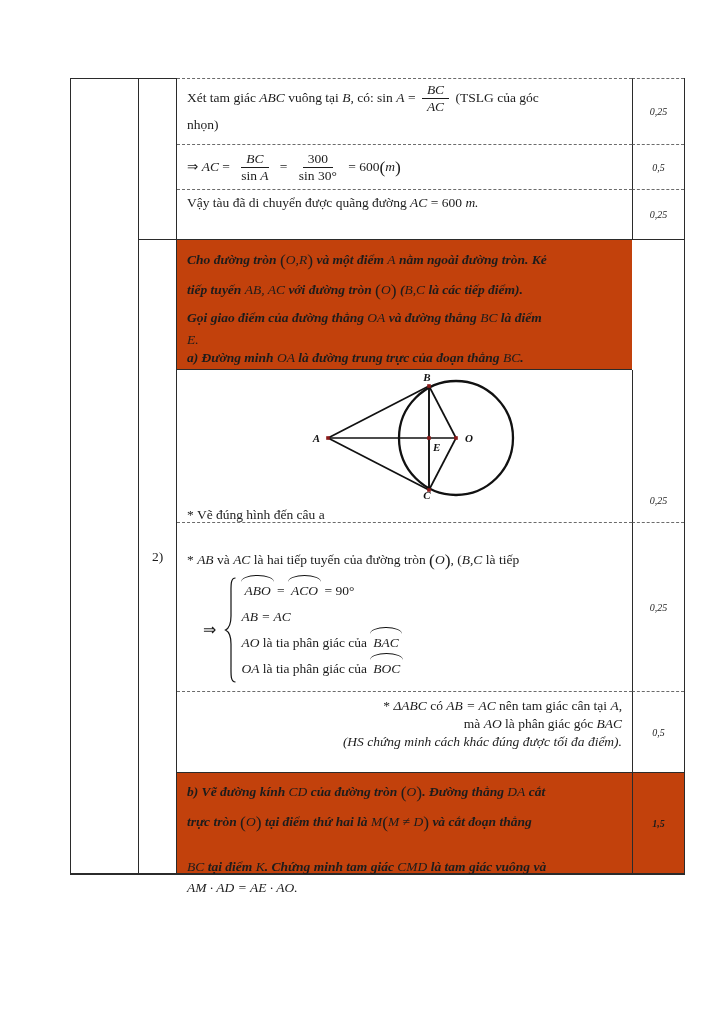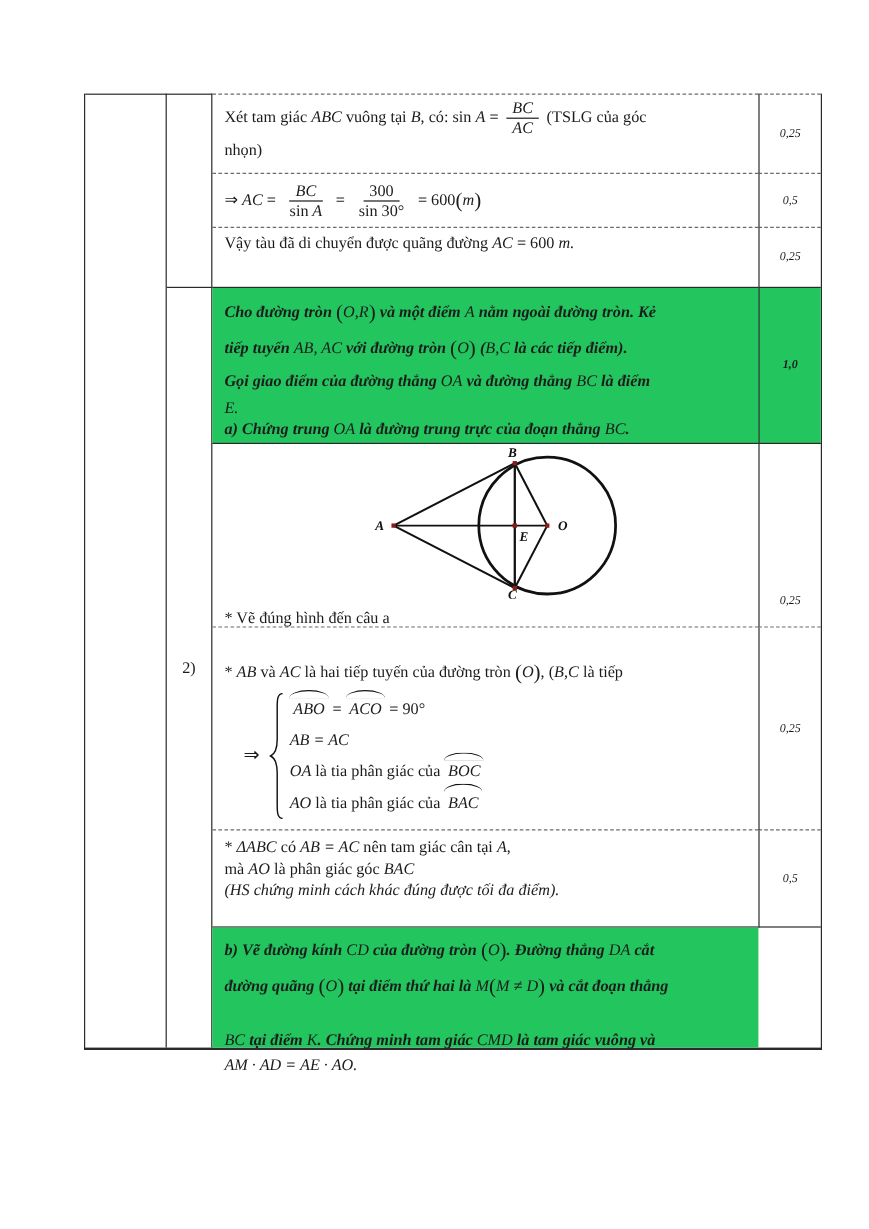--- a/index.html
+++ b/index.html
@@ -20,21 +20,21 @@
   }
   .grid > div { box-sizing:border-box; }
   .c1 { grid-column:1; grid-row:1/9; border-right:1px solid #2b2b2b; border-top:1.5px solid #2b2b2b; }
   .c2a { grid-column:2; grid-row:1/4; border-right:1.5px solid #2b2b2b; border-top:1.5px solid #2b2b2b; border-bottom:1.5px solid #2b2b2b; }
   .c2b { grid-column:2; grid-row:4/9; border-right:1.5px solid #2b2b2b; display:flex; align-items:center; justify-content:center; }
   .ct { grid-column:3; padding:3px 10px 2px 10px; line-height:1.45; }
   .sc { grid-column:4; border-left:1px solid #2b2b2b; display:flex; align-items:center; justify-content:center; font-style:italic; font-size:10px; }
   .top-dash { border-top:1.5px dashed #6b6b6b; }
   .sep-dash { border-bottom:1px dashed #6b6b6b; }
   .sep-solid { border-bottom:1.5px solid #2b2b2b; }
-  .hl { background:#22c55e;font-family:Liberation Serif, serif; }
+  .hl { background:#c2410c;font-family:Liberation Serif, serif; }
   .r1 { grid-row:1; } .r2 { grid-row:2; } .r3 { grid-row:3; } .r4 { grid-row:4; }
   .r5 { grid-row:5; } .r6 { grid-row:6; } .r7 { grid-row:7; } .r8 { grid-row:8; }
 
   .m  { font-style:italic; font-weight:normal; }
   .bt { font-weight:bold; font-style:italic; }
   .it { font-style:italic; }
   .bold { font-weight:bold; }
   .bp { font-size:1.3em; line-height:0.9; vertical-align:-0.1em; font-weight:normal; font-style:normal; }
   .hl .bp { font-weight:normal; }
 
@@ -51,21 +51,21 @@
   .ct-r2 { display:flex; align-items:center; }
   .ct-r3 { display:flex; }
   .ct-r5 { display:flex; flex-direction:column; justify-content:space-between; padding-top:2px; padding-bottom:3px; }
   .sc-low { align-items:flex-end; padding-bottom:16px; }
 
   .ln30 { line-height:30px; }
   .ln29 { line-height:29px; }
   .ln26 { line-height:26px; }
   .ln22 { line-height:22px;margin-top:20px; }
   .ln19 { line-height:19px; }
-  .ln18 { line-height:18px; }
+  .ln18 { line-height:18px;text-align:right; }
   .ln17 { line-height:17px; }
 
   .r4ct { padding-top:5px; }
   .r6ct { padding-top:6px; }
   .r7ct { padding-top:5px; }
   .r8ct { padding-top:4px; }
 
   .sys { display:flex; align-items:center; margin-left:16px; margin-top:5px; }
   .sys .arrow { font-size:16px; margin-right:8px; }
   .sys-brace { margin-right:4px; }
@@ -115,25 +115,22 @@
     </div>
     <div class="sc r3 sep-solid">
         <span>0,25</span>
       </div>
 
     <div class="ct r4 hl sep-solid r4ct">
       <div class="ln30"><span class="bt">Cho đường tròn </span><span class="bp">(</span><i class="m">O,R</i><span class="bp">)</span><span class="bt"> và một điểm </span><i class="m">A</i><span class="bt"> nằm ngoài đường tròn. Kẻ</span></div>
       <div class="ln30"><span class="bt">tiếp tuyến </span><i class="m">AB, AC</i><span class="bt"> với đường tròn </span><span class="bp">(</span><i class="m">O</i><span class="bp">)</span><span class="bt"> (</span><i class="m">B,C</i><span class="bt"> là các tiếp điểm).</span></div>
       <div class="ln26"><span class="bt">Gọi giao điểm của đường thẳng </span><i class="m">OA</i><span class="bt"> và đường thẳng </span><i class="m">BC</i><span class="bt"> là điểm</span></div>
       <div class="ln17"><i class="m">E.</i></div>
-      <div class="ln19"><span class="bt">a) Chứng trung </span><i class="m">OA</i><span class="bt"> là đường trung trực của đoạn thẳng </span><i class="m">BC</i><span class="bt">.</span></div>
+      <div class="ln19"><span class="bt">a) Đường minh </span><i class="m">OA</i><span class="bt"> là đường trung trực của đoạn thẳng </span><i class="m">BC</i><span class="bt">.</span></div>
     </div>
-    <div class="sc r4 hl sep-solid">
-        <span class="bold">1,0</span>
-      </div>
 
     <div class="ct r5 sep-dash ct-r5">
       <div class="fig-wrap">
         <svg width="455" height="127" viewBox="0 0 455 127">
           <circle cx="269" cy="66" r="57" fill="none" stroke="#111" stroke-width="2.3"></circle>
           <line x1="141" y1="66" x2="242" y2="14" stroke="#111" stroke-width="1.7"></line>
           <line x1="141" y1="66" x2="242" y2="118" stroke="#111" stroke-width="1.7"></line>
           <line x1="141" y1="66" x2="269" y2="66" stroke="#111" stroke-width="1.5"></line>
           <line x1="242" y1="14" x2="242" y2="118" stroke="#111" stroke-width="1.9"></line>
           <line x1="269" y1="66" x2="242" y2="14" stroke="#111" stroke-width="1.7"></line>
@@ -159,39 +156,42 @@
     <div class="ct r6 sep-dash r6ct">
       <div class="ln22"><span>* </span><i class="m">AB</i><span> và </span><i class="m">AC</i><span> là hai tiếp tuyến của đường tròn </span><span class="bp">(</span><i class="m">O</i><span class="bp">)</span><span>, (</span><i class="m">B,C</i><span> là tiếp</span></div>
       <div class="sys">
         <span class="arrow">⇒</span>
         <svg class="sys-brace" width="13" height="108" viewBox="0 0 13 108">
           <path d="M11.5 2 C6.5 2 7 9 7 17 L7 40 C7 48 5.5 52 1.5 54 C5.5 56 7 60 7 68 L7 91 C7 99 6.5 106 11.5 106" fill="none" stroke="#111" stroke-width="1.2"></path>
         </svg>
         <div class="sys-lines">
           <div class="sysln"><span class="hat"><span>ABO</span></span><span> = </span><span class="hat"><span>ACO</span></span><span> = 90°</span></div>
           <div class="sysln"><i class="m">AB = AC</i></div>
+          <div class="sysln"><i class="m">AO</i><span> là tia phân giác của </span><span class="hat"><span>BAC</span></span></div>
           <div class="sysln"><i class="m">OA</i><span> là tia phân giác của </span><span class="hat"><span>BOC</span></span></div>
-          <div class="sysln"><i class="m">AO</i><span> là tia phân giác của </span><span class="hat"><span>BAC</span></span></div>
         </div>
       </div>
     </div>
     <div class="sc r6 sep-dash">
         <span>0,25</span>
       </div>
 
     <div class="ct r7 sep-solid r7ct">
       <div class="ln18"><span>* </span><i class="m">ΔABC</i><span> có </span><i class="m">AB = AC</i><span> nên tam giác cân tại </span><i class="m">A</i><span>,</span></div>
       <div class="ln18"><span> mà </span><i class="m">AO</i><span> là phân giác góc </span><i class="m">BAC</i></div>
       <div class="ln18 it"><span>(HS chứng minh cách khác đúng được tối đa điểm).</span></div>
     </div>
     <div class="sc r7 sep-solid">
         <span>0,5</span>
       </div>
 
     <div class="ct r8 hl r8ct">
       <div class="ln30"><span class="bt">b) Vẽ đường kính </span><i class="m">CD</i><span class="bt"> của đường tròn </span><span class="bp">(</span><i class="m">O</i><span class="bp">)</span><span class="bt">. Đường thẳng </span><i class="m">DA</i><span class="bt"> cắt</span></div>
-      <div class="ln29"><span class="bt">đường quãng </span><span class="bp">(</span><i class="m">O</i><span class="bp">)</span><span class="bt"> tại điểm thứ hai là </span><i class="m">M</i><span class="bp">(</span><i class="m">M ≠ D</i><span class="bp">)</span><span class="bt"> và cắt đoạn thẳng</span></div>
+      <div class="ln29"><span class="bt">trực tròn </span><span class="bp">(</span><i class="m">O</i><span class="bp">)</span><span class="bt"> tại điểm thứ hai là </span><i class="m">M</i><span class="bp">(</span><i class="m">M ≠ D</i><span class="bp">)</span><span class="bt"> và cắt đoạn thẳng</span></div>
       <div class="ln22"><i class="m">BC</i><span class="bt"> tại điểm </span><i class="m">K</i><span class="bt">. Chứng minh tam giác </span><i class="m">CMD</i><span class="bt"> là tam giác vuông và</span></div>
       <div class="ln19"><i class="m">AM · AD = AE · AO.</i></div>
     </div>
+    <div class="sc r8 hl">
+        <span class="bold">1,5</span>
+      </div>
 
   </div>
 </div>
 
 </body></html>

